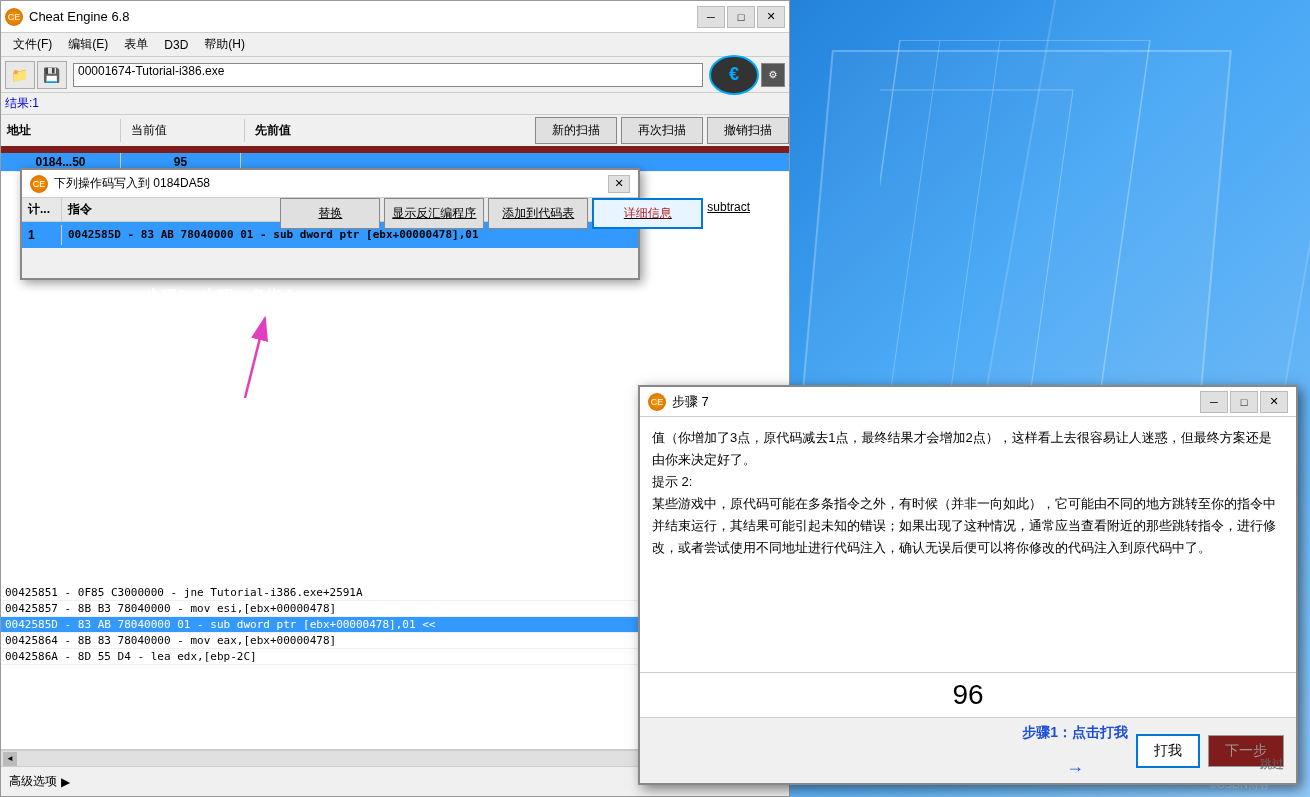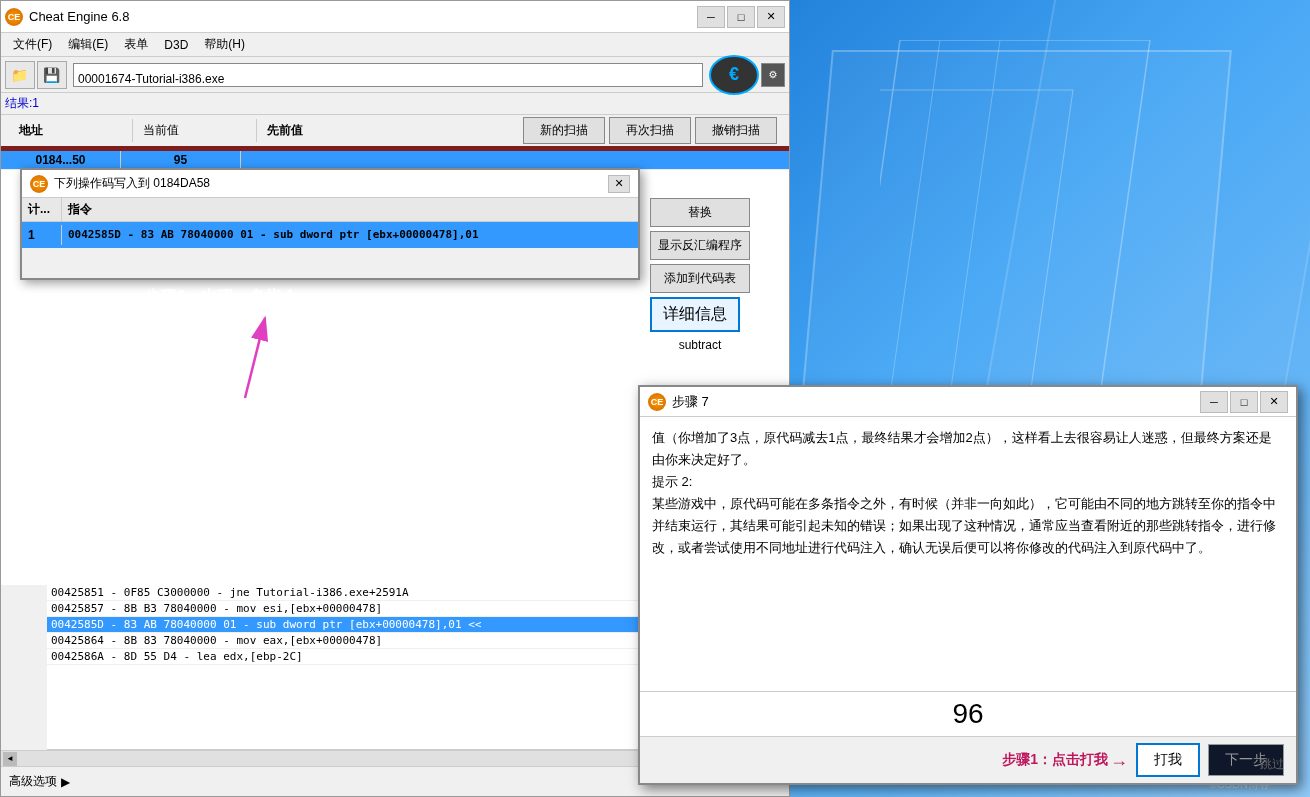--- a/index.html
+++ b/index.html
@@ -124,21 +124,21 @@
       cursor: pointer;
       font-size: 14px;
     }
 
     .process-bar {
       flex: 1;
       margin: 12px 4px;
       border: 1px solid #888;
       background: white;
       height: 24px;
-      display: flex; align-items: flex-end;
+      display: flex; align-items: flex-start;
       padding: 0 4px;
       font-size: 12px;
     }
 
     .results-area {
       flex: 1;
       display: flex;
       flex-direction: column;
       overflow: hidden;
     }
@@ -271,28 +271,28 @@
       width: 100px;
       padding: 5px 4px;
       border: 1px solid #888;
       background: #e0e0e0;
       cursor: pointer;
       font-size: 12px;
       text-align: center;
     }
 
     .right-btn-detail {
-      width: 90px;
+      width: 111px;
       padding: 5px 4px;
       border: 2px solid #0078d7;
       background: #e8f4ff;
       cursor: pointer;
-      font-size: 16px;
+      font-size: 12px;
       text-align: center;
-      color: #000000;
+      color: #b91c1c;
     }
 
     
     .step7-window {
       position: absolute;
       top: 385px;
       left: 638px;
       width: 660px;
       height: 400px;
       background: #f0f0f0;
@@ -338,41 +338,42 @@
       display: flex;
       align-items: center;
       justify-content: flex-end;
       padding: 6px 12px;
       gap: 8px;
       background: #f0f0f0;
       flex-shrink: 0;
     }
 
     .step1-annotation {
-      color: #be185d;
+      color: #1d4ed8;
       font-size: 14px;
       font-weight: bold;
       display: flex;
       align-items: center;
-      gap: 2px;
+      gap: 14px;
+      flex-direction: column;
     }
 
     .hit-me-btn {
       padding: 6px 16px;
       background: white;
       border: 2px solid #0078d7;
       color: #000;
       font-size: 14px;
       cursor: pointer;
       font-family: inherit;
     }
 
     .next-btn {
       padding: 6px 16px;
-      background: #0f172a;
+      background: #7f1d1d;
       border: 1px solid #999;
       color: #999;
       font-size: 14px;
       cursor: not-allowed;
       font-family: inherit;
     }
 
     .skip-link {
       position: absolute;
       bottom: 10px;
@@ -395,34 +396,33 @@
     
     .disasm-wrapper {
       display: flex;
       flex-direction: row;
       height: 165px;
     }
 
     .disasm-content {
       flex: 1;
       overflow: hidden;
-      margin-left: 46px;
     }
 
     
     .ce-icon {
       width: 18px; height: 18px;
       background: radial-gradient(circle, #ff9900, #cc6600);
       border-radius: 50%;
       display: inline-block;
       font-size: 9px;
       color: white;
       line-height: 18px;
       text-align: center;
-      font-weight: bold;
+      font-weight: normal;
     }
 
     .result-value {
       padding: 2px 6px;
       color: #000;
     }
   </style>
 </head>
 <body>
 
@@ -466,21 +466,21 @@
     <div class="process-bar">
       <span>00001674-Tutorial-i386.exe</span>
     </div>
     <div style="width:50px;height:40px;background:#333;border-radius:50%;display:flex;align-items:center;justify-content:center;color:#00aaff;font-weight:bold;font-size:18px;border:2px solid #00aaff;">€</div>
     <div style="width:24px;height:24px;background:#555;border:1px solid #888;cursor:pointer;font-size:10px;display:flex;align-items:center;justify-content:center;color:white;">⚙</div>
   </div>
 
   <div class="results-area">
     <div class="results-header">结果:1</div>
 
-    <div style="display:flex;align-items:center;background:#f0f0f0;border-bottom:5px solid #7f1d1d;padding:2px 12px;flex-shrink:0;">
+    <div style="display:flex;align-items:center;background:#f0f0f0;border-bottom:7px solid #7f1d1d;padding:2px 0;flex-shrink:0;">
       <div style="display:flex;gap:4px;flex:1;align-items:center;">
         <div style="width:120px;padding:3px 6px;font-weight:bold;border-right:1px solid #ccc;">地址</div>
         <div style="width:120px;padding:3px 6px;font-weight:normal;border-right:1px solid #ccc;">当前值</div>
         <div style="width:120px;padding:3px 6px;font-weight:bold;">先前值</div>
       </div>
       <div style="display:flex;gap:4px;">
         <button class="scan-btn">新的扫描</button>
         <button class="scan-btn">再次扫描</button>
         <button class="scan-btn">撤销扫描</button>
       </div>
@@ -536,21 +536,21 @@
   <div class="opcodes-thead">
     <div class="opcodes-col-num">计...</div>
     <div class="opcodes-col-instr">指令</div>
   </div>
 
   <div class="opcodes-row">
     <div class="opcodes-col-num">1</div>
     <div class="opcodes-col-instr opcodes-instr-text">0042585D - 83 AB 78040000 01 - sub dword ptr [ebx+00000478],01</div>
   </div>
 
-  <div style="position:absolute;right:-112px;top:28px;display:flex;flex-direction:column;gap:4px;z-index:21;">
+  <div style="position:absolute;right:-112px;top:28px;display:flex;flex-direction:row;gap:4px;z-index:21;text-decoration:underline;">
     <button class="right-btn">替换</button>
     <button class="right-btn">显示反汇编程序</button>
     <button class="right-btn">添加到代码表</button>
     <button class="right-btn-detail">详细信息</button>
     <div style="text-align:center;padding:2px 0;font-size:12px;">subtract</div>
   </div>
 
   <div style="height:30px;"></div>
 </div>
 

